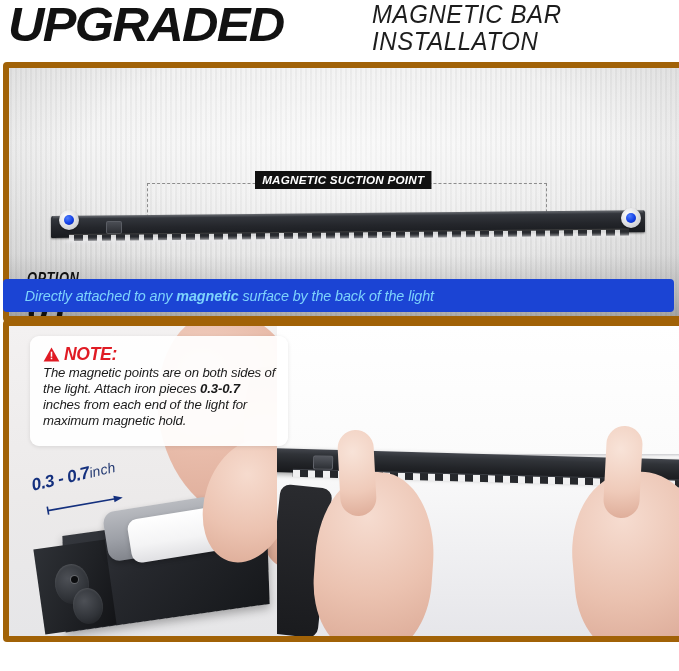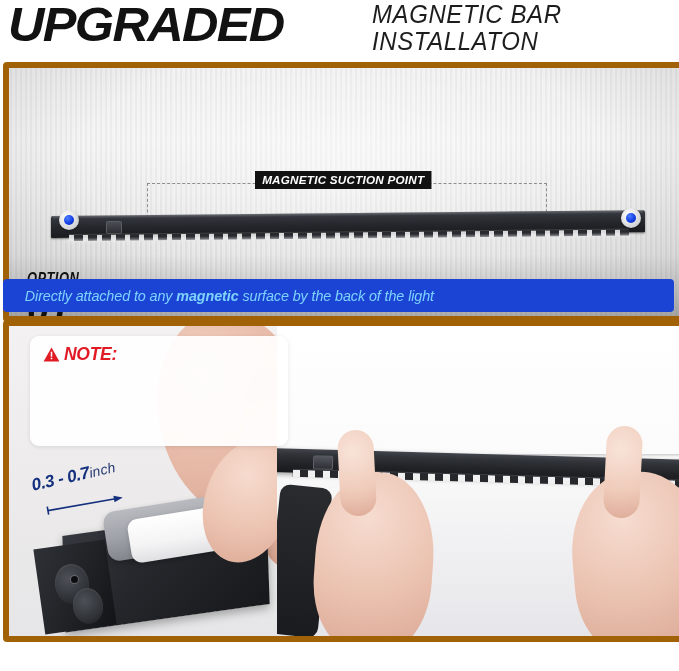--- a/index.html
+++ b/index.html
@@ -367,20 +367,21 @@
 
   <div class="note-box">
     <div class="note-head">
       <svg class="warn-tri" viewBox="0 0 20 18">
         <path d="M10 0.6 L19.5 17.4 L0.5 17.4 Z" fill="#e01b24"></path>
         <rect x="9.1" y="5.6" width="1.8" height="6.1" fill="#ffffff"></rect>
         <rect x="9.1" y="12.8" width="1.8" height="1.9" fill="#ffffff"></rect>
       </svg>
       <span class="note-title">NOTE:</span>
     </div>
+    <div class="note-body"><span>The magnetic points are on both sides of the light. Attach iron pieces </span><b>0.3-0.7</b><span> inches from each end of the light for maximum magnetic hold.</span></div>
   </div>
 
   <div class="dim-wrap">
     <div class="dim-text"><span class="v">0.3 - 0.7</span><span class="u">inch</span></div>
     <svg class="dim-arrow" viewBox="0 0 78 12">
       <line x1="2" y1="2" x2="2" y2="10" stroke="#14307e" stroke-width="1.6"></line>
       <line x1="2" y1="6" x2="72" y2="6" stroke="#14307e" stroke-width="1.6"></line>
       <path d="M78 6 L69 2.6 L69 9.4 Z" fill="#14307e"></path>
     </svg>
   </div>

